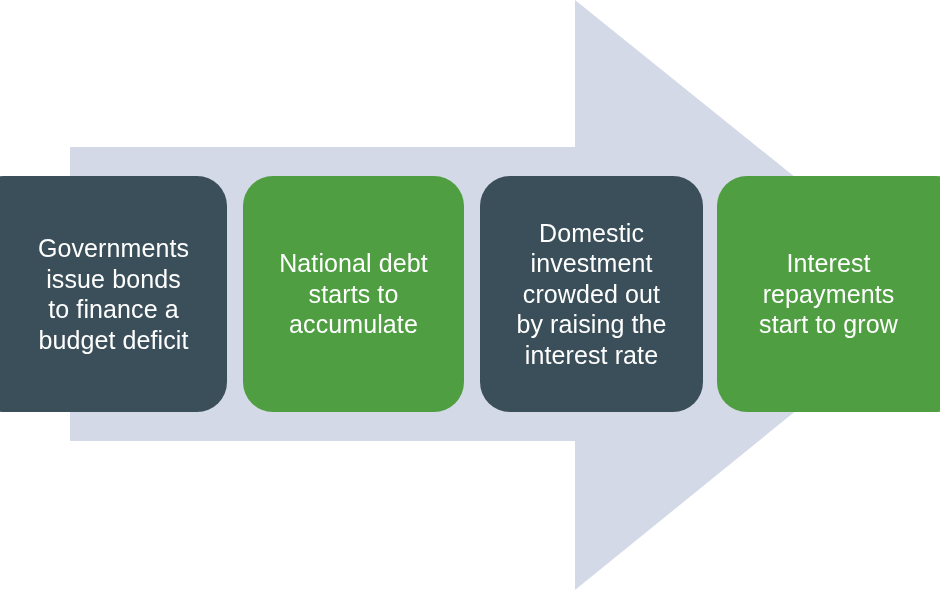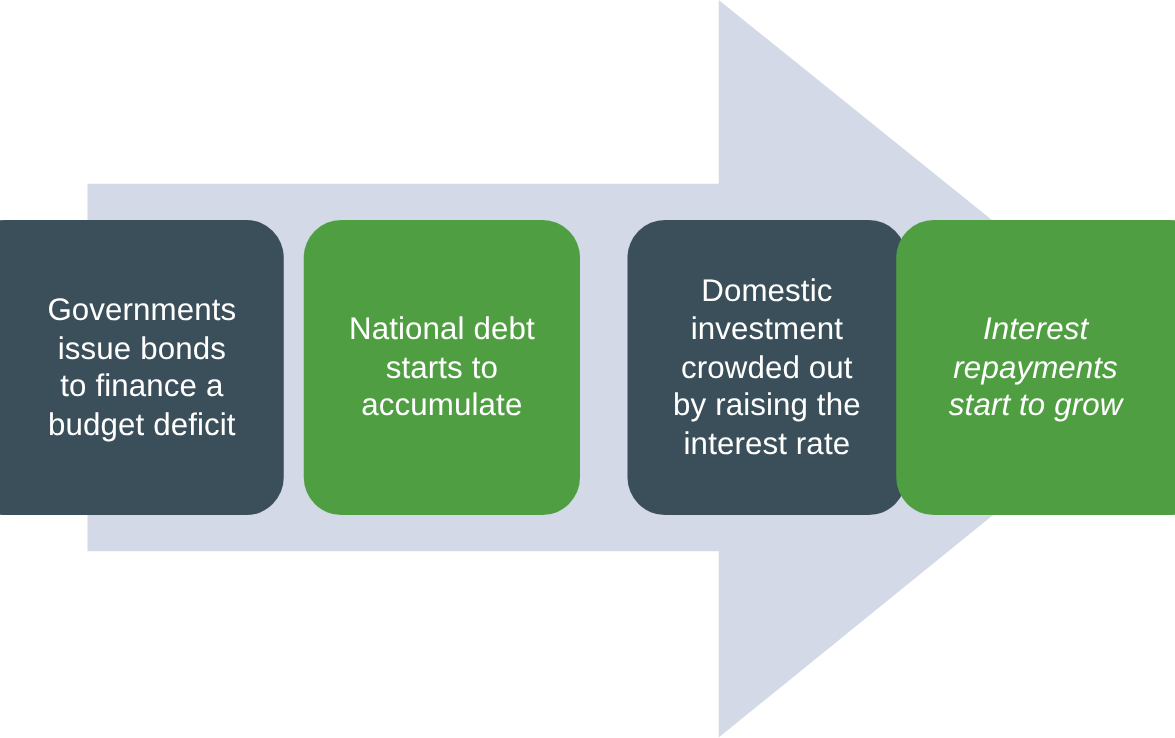--- a/index.html
+++ b/index.html
@@ -56,34 +56,34 @@
     box-sizing: border-box;
     padding: 6px 8px;
   }
 
   .step-box.dark  { background: #3a4f59; }
   .step-box.green { background: #4f9e42; }
 
   
   .step-box.b1 { left: -26px; width: 253px; }
   .step-box.b2 { left: 243px; width: 221px; }
-  .step-box.b3 { left: 502px; width: 223px; }
+  .step-box.b3 { left: 480px; width: 223px; }
   .step-box.b4 { left: 717px; width: 249px; }
 
   .step-text {
     color: #ffffff;
     font-family: "Liberation Sans", sans-serif;
     font-size: 25px;
     line-height: 1.22;
     text-align: center;
     white-space: pre-line;
     letter-spacing: 0.1px;
   }
   .step-box.b1 .step-text { padding-left: 26px; }
-  .step-box.b4 .step-text { padding-right: 26px; font-style: italic; }
+  .step-box.b4 .step-text { padding-right: 26px; }
 </style>
 </head>
 <body>
 
 <div class="canvas">
 
   <div class="arrow-layer">
     <svg width="940" height="590" viewBox="0 0 940 590" xmlns="http://www.w3.org/2000/svg">
       <polygon points="70,147 575,147 575,0 940,294 575,590 575,441 70,441" fill="#d3d9e6"></polygon>
     </svg>

